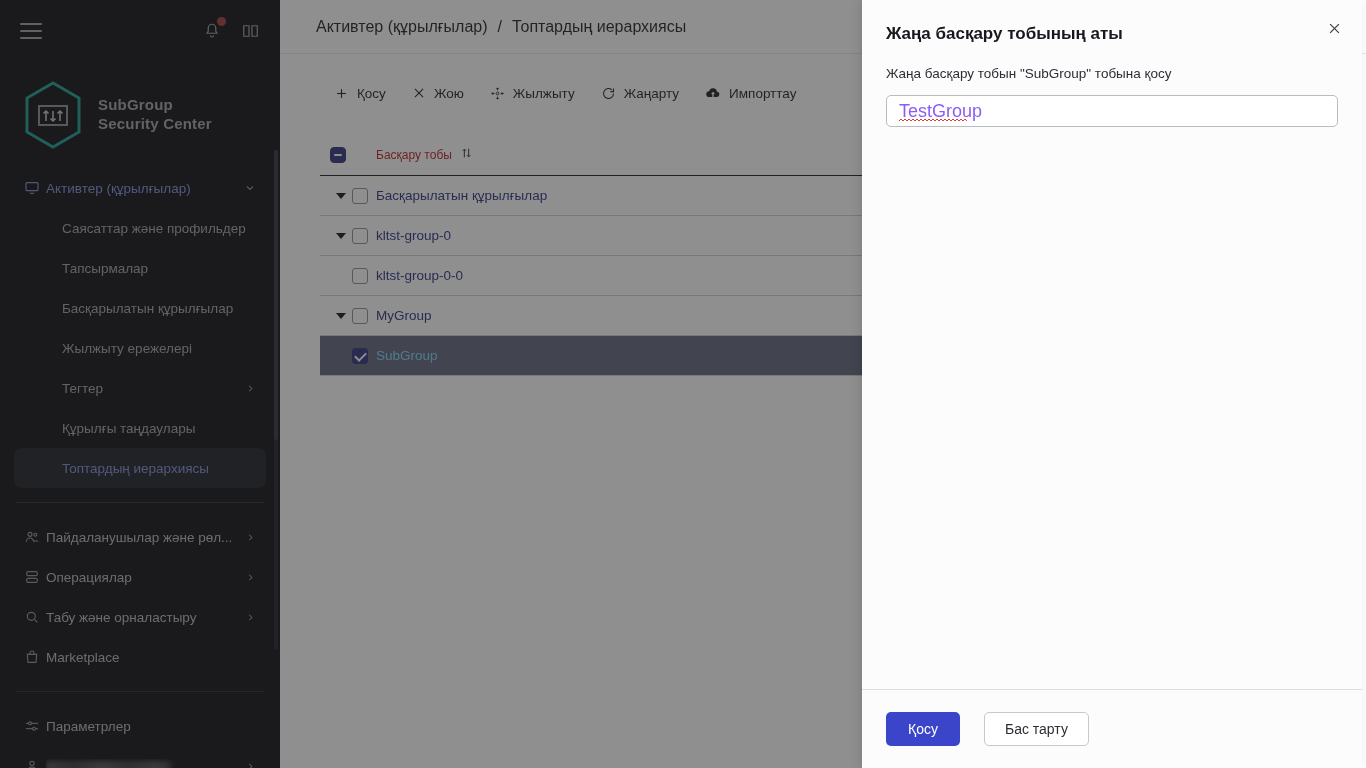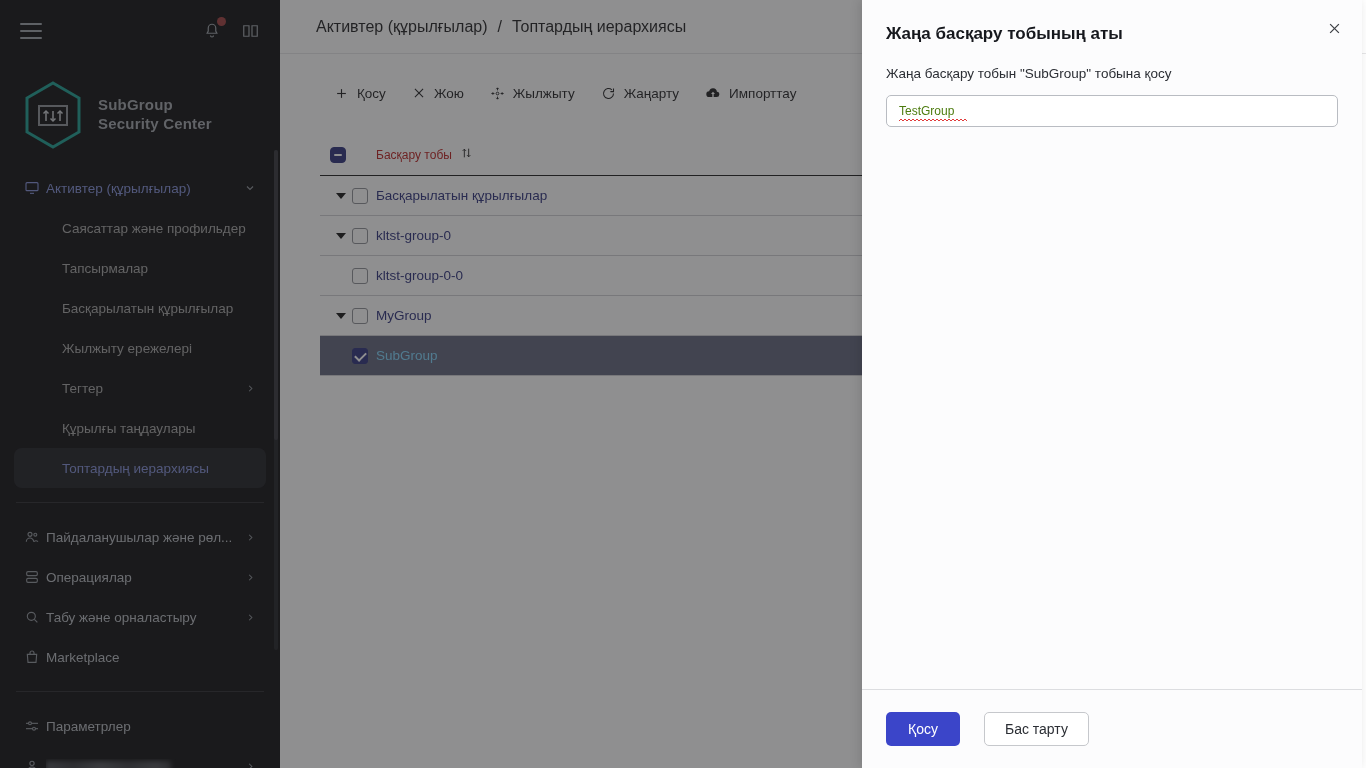--- a/index.html
+++ b/index.html
@@ -170,21 +170,21 @@
   .dlg-body { flex: 1 1 auto; padding: 24px 24px 0 24px; position: relative; }
   .dlg-title { font-size: 17px; font-weight: bold; color: #16181d; margin-bottom: 22px; }
   .dlg-close {
     position: absolute; right: 14px; top: 14px;
     width: 28px; height: 28px; display: flex; align-items: center; justify-content: center;
     cursor: pointer; color: #3c3f45;
   }
   .dlg-desc { font-size: 13.5px; color: #2b2e34; margin-bottom: 14px; }
   .dlg-input {
     width: 452px; height: 32px; border: 1px solid #b9bcc2; border-radius: 5px;
-    background: #fff; font-size: 12px; color: #4d7c0f;
+    background: #fff; font-size: 18px; color: #8b5cf6;
     padding: 0 12px; outline: none;
     font-family: "Liberation Sans", sans-serif;
   }
   .input-wrap { position: relative; display: inline-block; }
   .squiggle {
     position: absolute; left: 13px; bottom: 5px; width: 68px; height: 4px;
     pointer-events: none;
   }
   .dlg-footer {
     flex: 0 0 79px; border-top: 1px solid #dcdde0;

